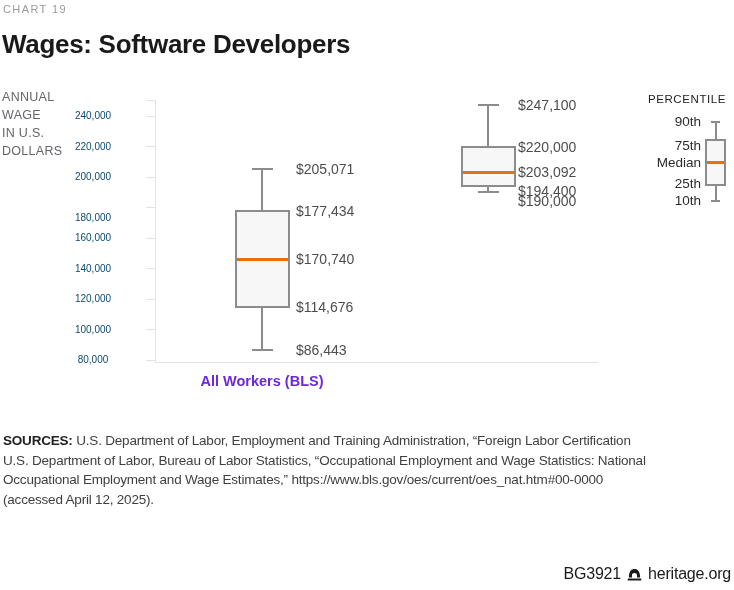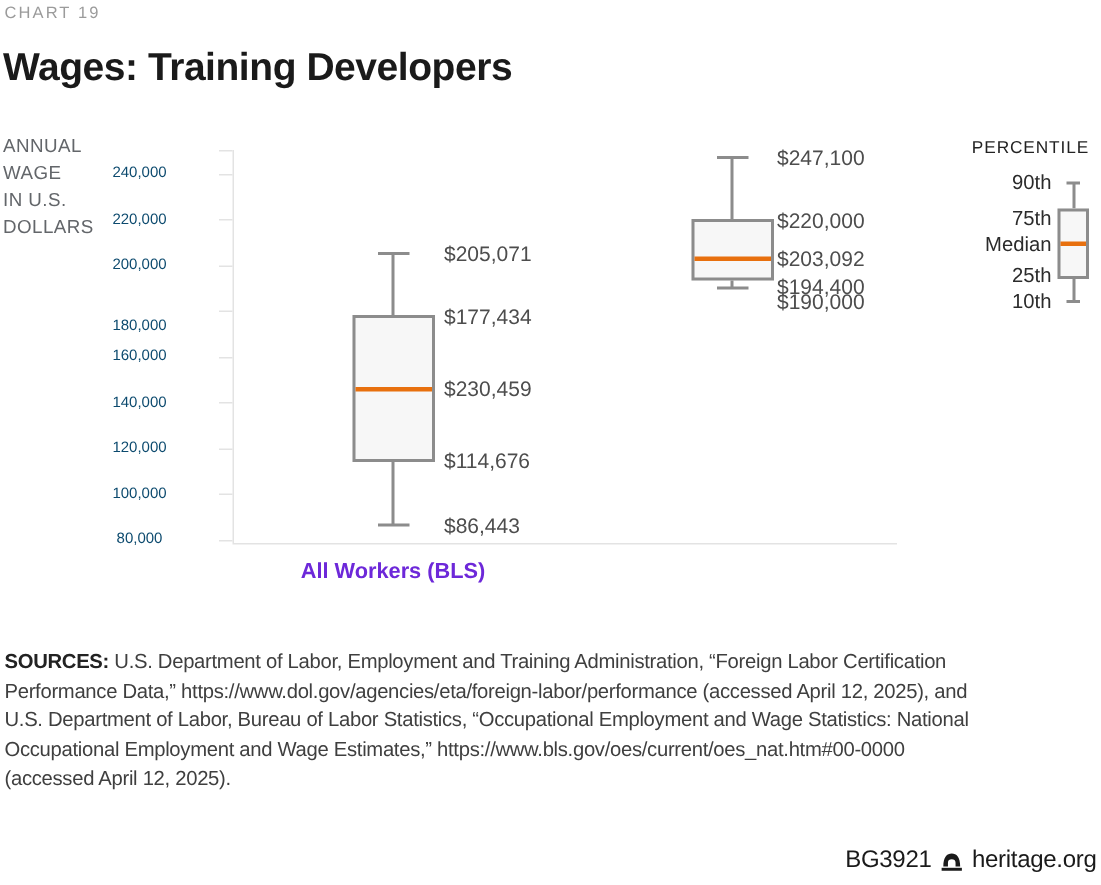--- a/index.html
+++ b/index.html
@@ -41,21 +41,21 @@
     display:flex;align-items:center;gap:6px;letter-spacing:-0.2px;
   }
   .footer svg{display:block;margin-top:1px;}
 </style>
 </head>
 <body>
 
 <div class="page">
 
   <div class="kicker">CHART 19</div>
-  <h1 class="title" style="margin:0">Wages: Training Developers</h1>
+  <h1 class="title" style="margin:0">Wages: Software Developers</h1>
 
   <div class="ylabel">
     <div>ANNUAL</div>
     <div>WAGE</div>
     <div>IN U.S.</div>
     <div>DOLLARS</div>
   </div>
 
   <div id="chart-canvas">
       <div class="axis-line" style="left: 155px; top: 100px; width: 1px; height: 262px;"></div>
@@ -80,21 +80,21 @@
       <div class="tick-label" style="left: 48px; top: 352px; width: 90px;">80,000</div>
       <div class="axis-line" style="left: 155px; top: 362px; width: 443px; height: 1px;"></div>
       <div class="whisker" style="left: 261px; top: 169.267px; width: 2px; height: 42.1464px;"></div>
       <div class="whisker-cap" style="left: 251.5px; top: 168.267px; width: 21px; height: 2px;"></div>
       <div class="whisker" style="left: 261px; top: 307.119px; width: 2px; height: 43.0553px;"></div>
       <div class="whisker-cap" style="left: 251.5px; top: 349.174px; width: 21px; height: 2px;"></div>
       <div class="box" style="left: 234.5px; top: 210.413px; width: 55px; height: 97.706px;"></div>
       <div class="median" style="left: 236.5px; top: 257.922px; width: 51px; height: 3px;"></div>
       <div class="value-label" style="left: 296px; top: 161.267px;">$205,071</div>
       <div class="value-label" style="left: 296px; top: 203.413px;">$177,434</div>
-      <div class="value-label" style="left: 296px; top: 251.422px;">$230,459</div>
+      <div class="value-label" style="left: 296px; top: 251.422px;">$170,740</div>
       <div class="value-label" style="left: 296px; top: 299.119px;">$114,676</div>
       <div class="value-label" style="left: 296px; top: 342.174px;">$86,443</div>
       <div class="category-label" style="left: 112px; top: 372px; width: 300px;">All Workers (BLS)</div>
       <div class="whisker" style="left: 487px; top: 105.172px; width: 2px; height: 41.3275px;"></div>
       <div class="whisker-cap" style="left: 477.5px; top: 104.172px; width: 21px; height: 2px;"></div>
       <div class="whisker" style="left: 487px; top: 185.54px; width: 2px; height: 6.71px;"></div>
       <div class="whisker-cap" style="left: 477.5px; top: 191.25px; width: 21px; height: 2px;"></div>
       <div class="box" style="left: 460.5px; top: 145.5px; width: 55px; height: 41.04px;"></div>
       <div class="median" style="left: 462.5px; top: 170.785px; width: 51px; height: 3px;"></div>
       <div class="value-label" style="left: 518px; top: 97.1725px;">$247,100</div>
@@ -111,21 +111,20 @@
       <div class="whisker" style="left: 715px; top: 122px; width: 1.5px; height: 17px;"></div>
       <div class="whisker" style="left: 715px; top: 186px; width: 1.5px; height: 15px;"></div>
       <div class="whisker-cap" style="left: 711px; top: 121px; width: 9px; height: 2px;"></div>
       <div class="whisker-cap" style="left: 711px; top: 200px; width: 9px; height: 2px;"></div>
       <div class="box" style="left: 705px; top: 139px; width: 21px; height: 47px;"></div>
       <div class="median" style="left: 707px; top: 160.5px; width: 17px; height: 3px;"></div>
     </div>
 
   <div class="sources">
     <div><span class="src-label">SOURCES:</span> <span>U.S. Department of Labor, Employment and Training Administration, “Foreign Labor Certification</span></div>
-    <div>Performance Data,” https://www.dol.gov/agencies/eta/foreign-labor/performance (accessed April 12, 2025), and</div>
     <div>U.S. Department of Labor, Bureau of Labor Statistics, “Occupational Employment and Wage Statistics: National</div>
     <div>Occupational Employment and Wage Estimates,” https://www.bls.gov/oes/current/oes_nat.htm#00-0000</div>
     <div>(accessed April 12, 2025).</div>
   </div>
 
   <div class="footer">
     <span>BG3921</span>
     <svg width="15" height="15" viewBox="0 0 16 16" aria-hidden="true">
       <path d="M2 11.3 C2 4.6 4.6 2.1 8 2.1 C11.4 2.1 14 4.6 14 11.3 L10.7 11.3 L10.7 8.7 C10.7 7 9.6 6.3 8 6.3 C6.4 6.3 5.3 7 5.3 8.7 L5.3 11.3 Z" fill="#1a1a1a"></path>
       <rect x="0.8" y="12.3" width="14.4" height="2.1" fill="#1a1a1a"></rect>

